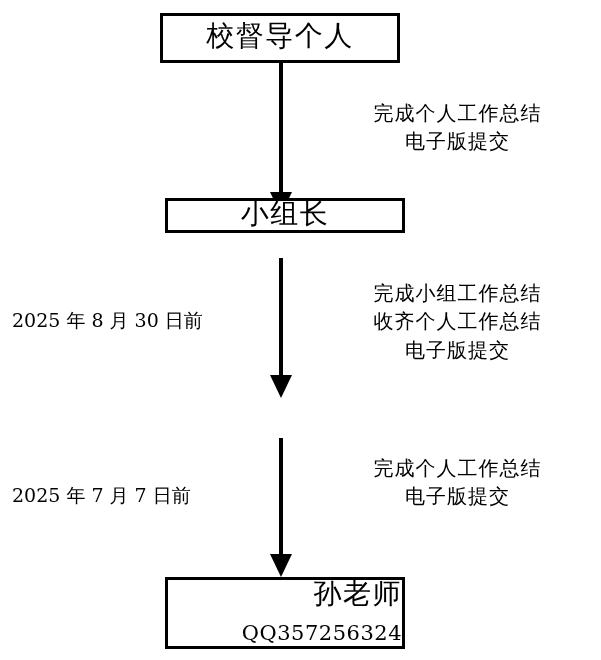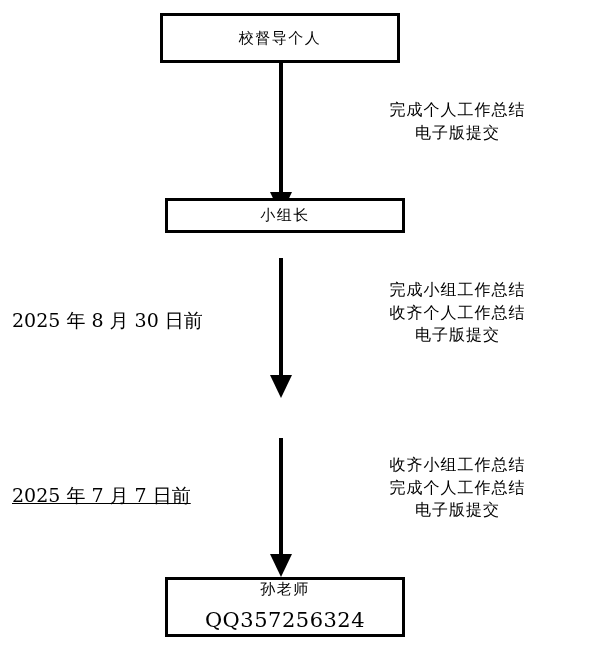--- a/index.html
+++ b/index.html
@@ -26,37 +26,37 @@
     border: 3px solid #000000;
     background: #ffffff;
     display: flex;
     flex-direction: column;
     align-items: center;
     justify-content: center;
     line-height: 1.12;
     text-align: center;
   }
   .node .cjk {
-    font-family: Liberation Sans, sans-serif;
-    font-size: 15px;
+    font-family: Liberation Mono, monospace;
+    font-size: 28px;
     letter-spacing: 1.5px;
     white-space: nowrap;
   }
   .node .latin {
     font-family: "DejaVu Serif", "Liberation Serif", serif;
     font-size: 21px;
     letter-spacing: 0.5px;
     white-space: nowrap;
     margin-top: 11px;
   }
 
   #node-0 { left: 160px; top: 13px;  width: 240px; height: 50px; }
   #node-1 { left: 165px; top: 198px; width: 240px; height: 35px; }
   #node-2 { left: 163px; top: 398px; width: 240px; height: 40px; }
-  #node-3 { left: 165px; top: 577px; width: 240px; height: 60px; }
+  #node-3 { left: 165px; top: 577px; width: 240px; height: 72px; align-items: flex-end; }
 
   
   .arrow {
     position: absolute;
     width: 22px;
   }
   .arrow .shaft {
     position: absolute;
     left: 9px;
     top: 0;
@@ -83,27 +83,27 @@
   
   .deadline {
     position: absolute;
     font-family: "DejaVu Serif", "Liberation Serif", serif;
     font-size: 19px;
     white-space: nowrap;
     text-align: left;
   }
   #deadline-0 { left: 12px;  top: 116px; }
   #deadline-1 { left: 12px;  top: 308px; }
-  #deadline-2 { left: 12px;  top: 483px; text-decoration: underline; }
+  #deadline-2 { left: 12px;  top: 483px; }
 
   
   .task {
     position: absolute;
     font-family: "DejaVu Serif", "Liberation Serif", serif;
-    font-size: 16px;
+    font-size: 20px;
     letter-spacing: 1px;
     line-height: 1.42;
     text-align: center;
     white-space: nowrap;
   }
   .task .line { display: block; }
   #task-0 { left: 350px; top: 99px;  width: 215px; }
   #task-1 { left: 350px; top: 279px; width: 215px; }
   #task-2 { left: 350px; top: 454px; width: 215px; }
 </style>
@@ -146,21 +146,20 @@
 
 
   <div class="arrow" id="arrow-2">
     <div class="shaft"></div>
     <div class="head"></div>
   </div>
 
   <div class="deadline" id="deadline-2">2025 年 7 月 7 日前</div>
 
   <div class="task" id="task-2">
-    <span class="line">收齐小组工作总结</span>
     <span class="line">完成个人工作总结</span>
     <span class="line">电子版提交</span>
   </div>
 
   <div class="node" id="node-3">
     <span class="cjk">孙老师</span>
     <span class="latin">QQ357256324</span>
   </div>
 
 </div>

